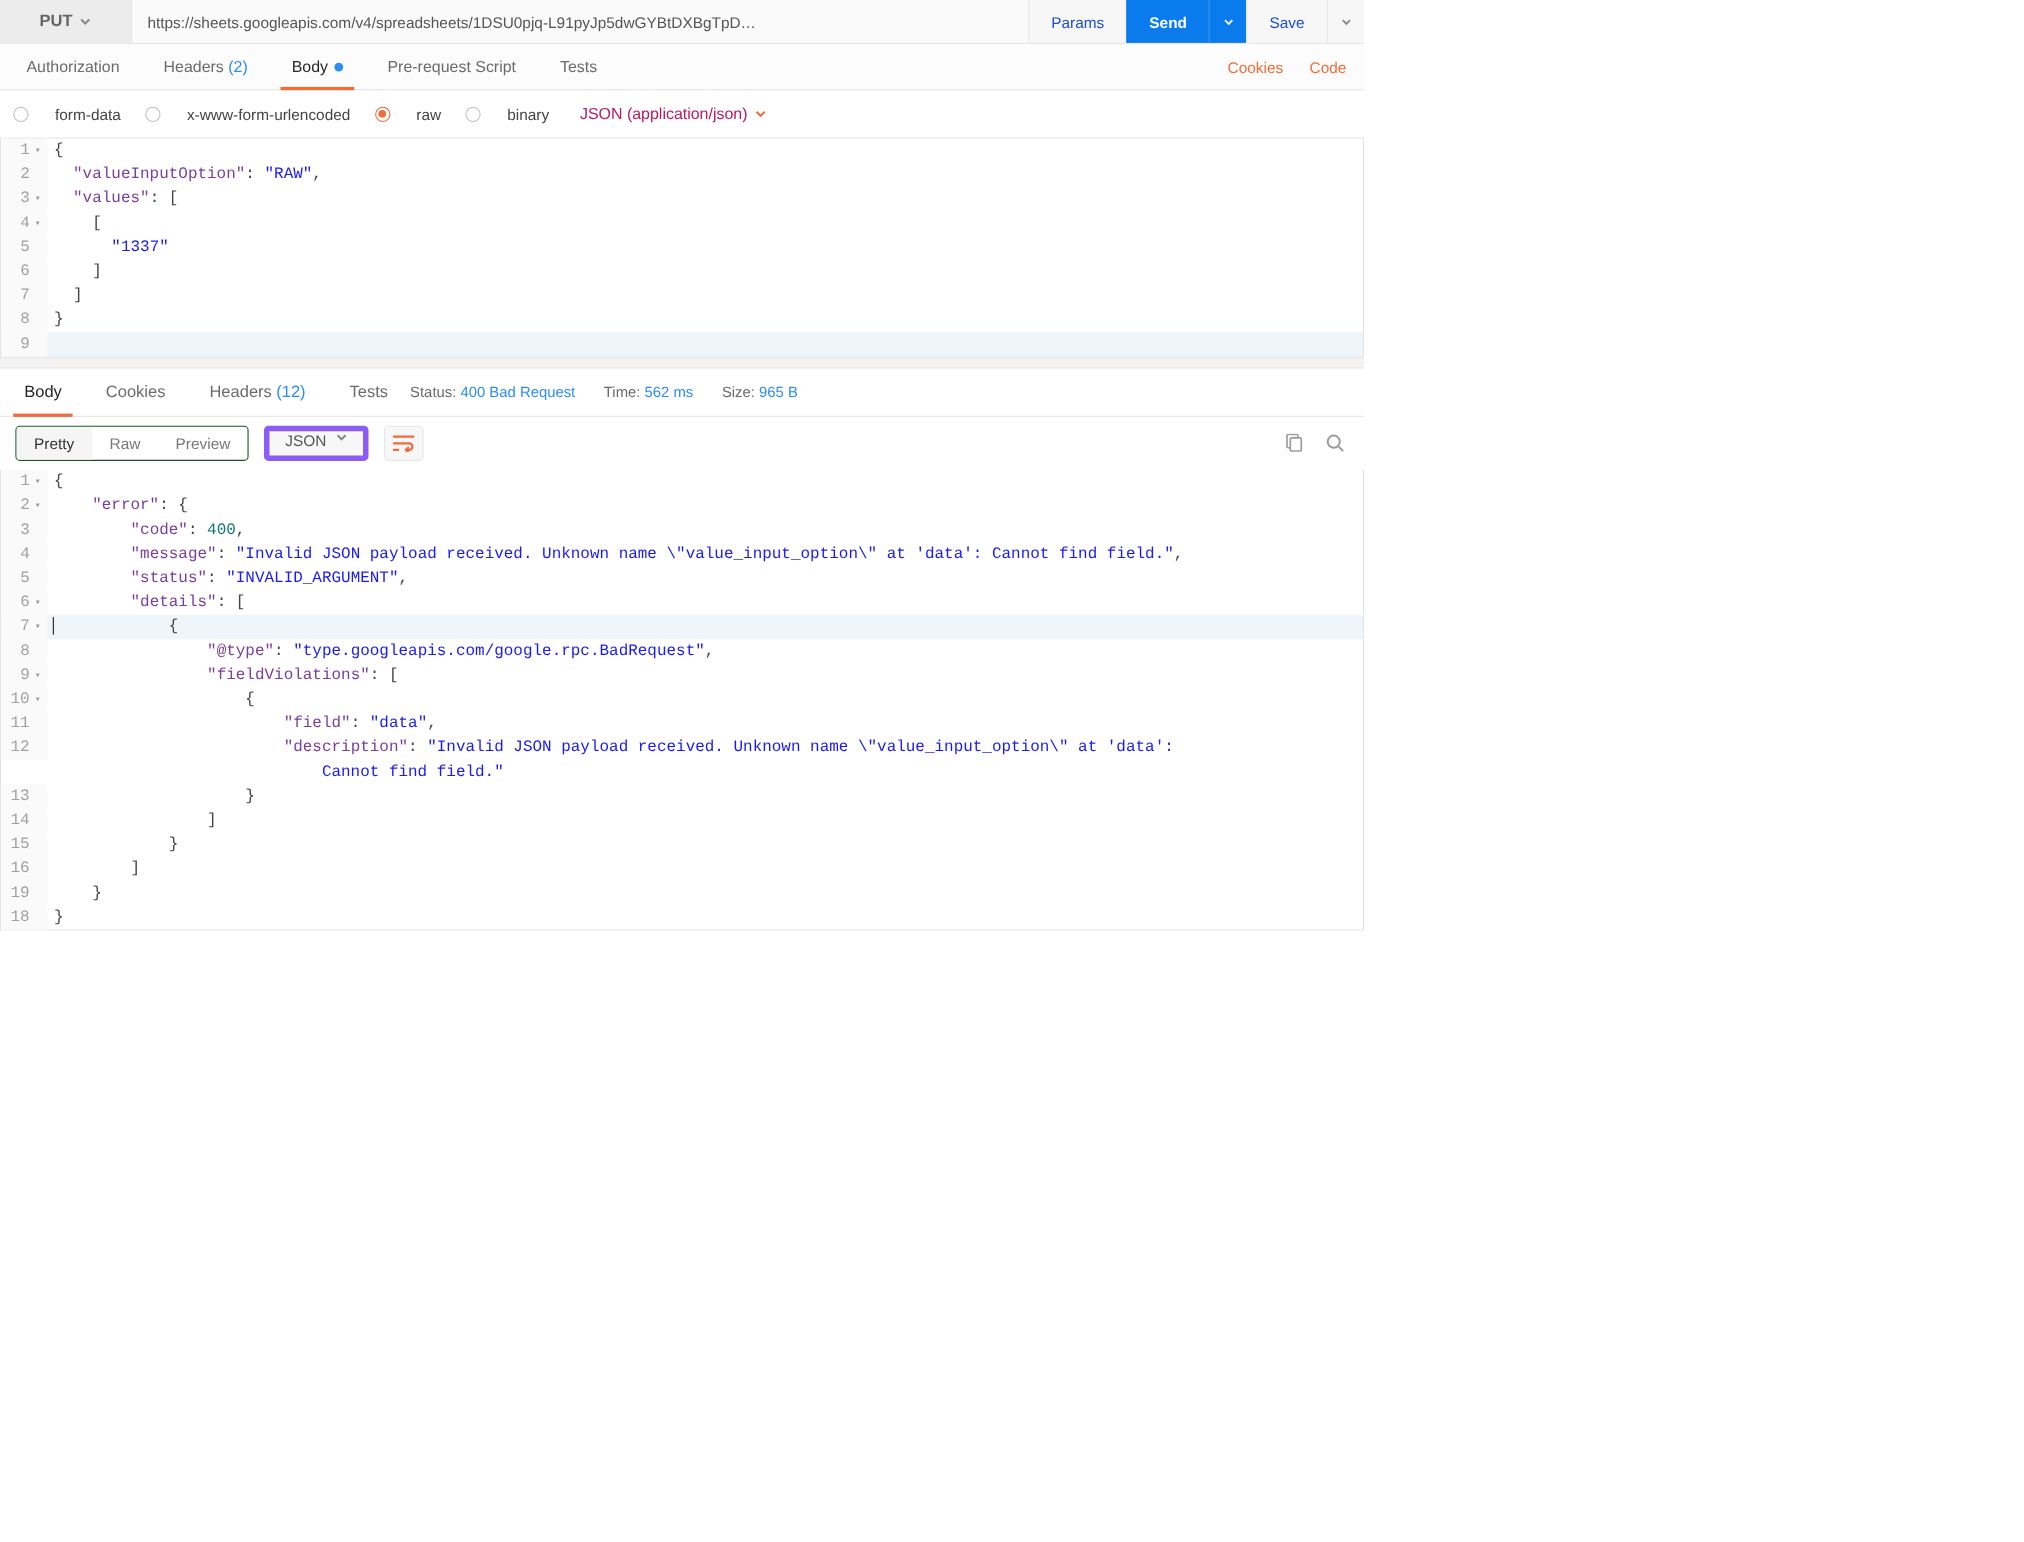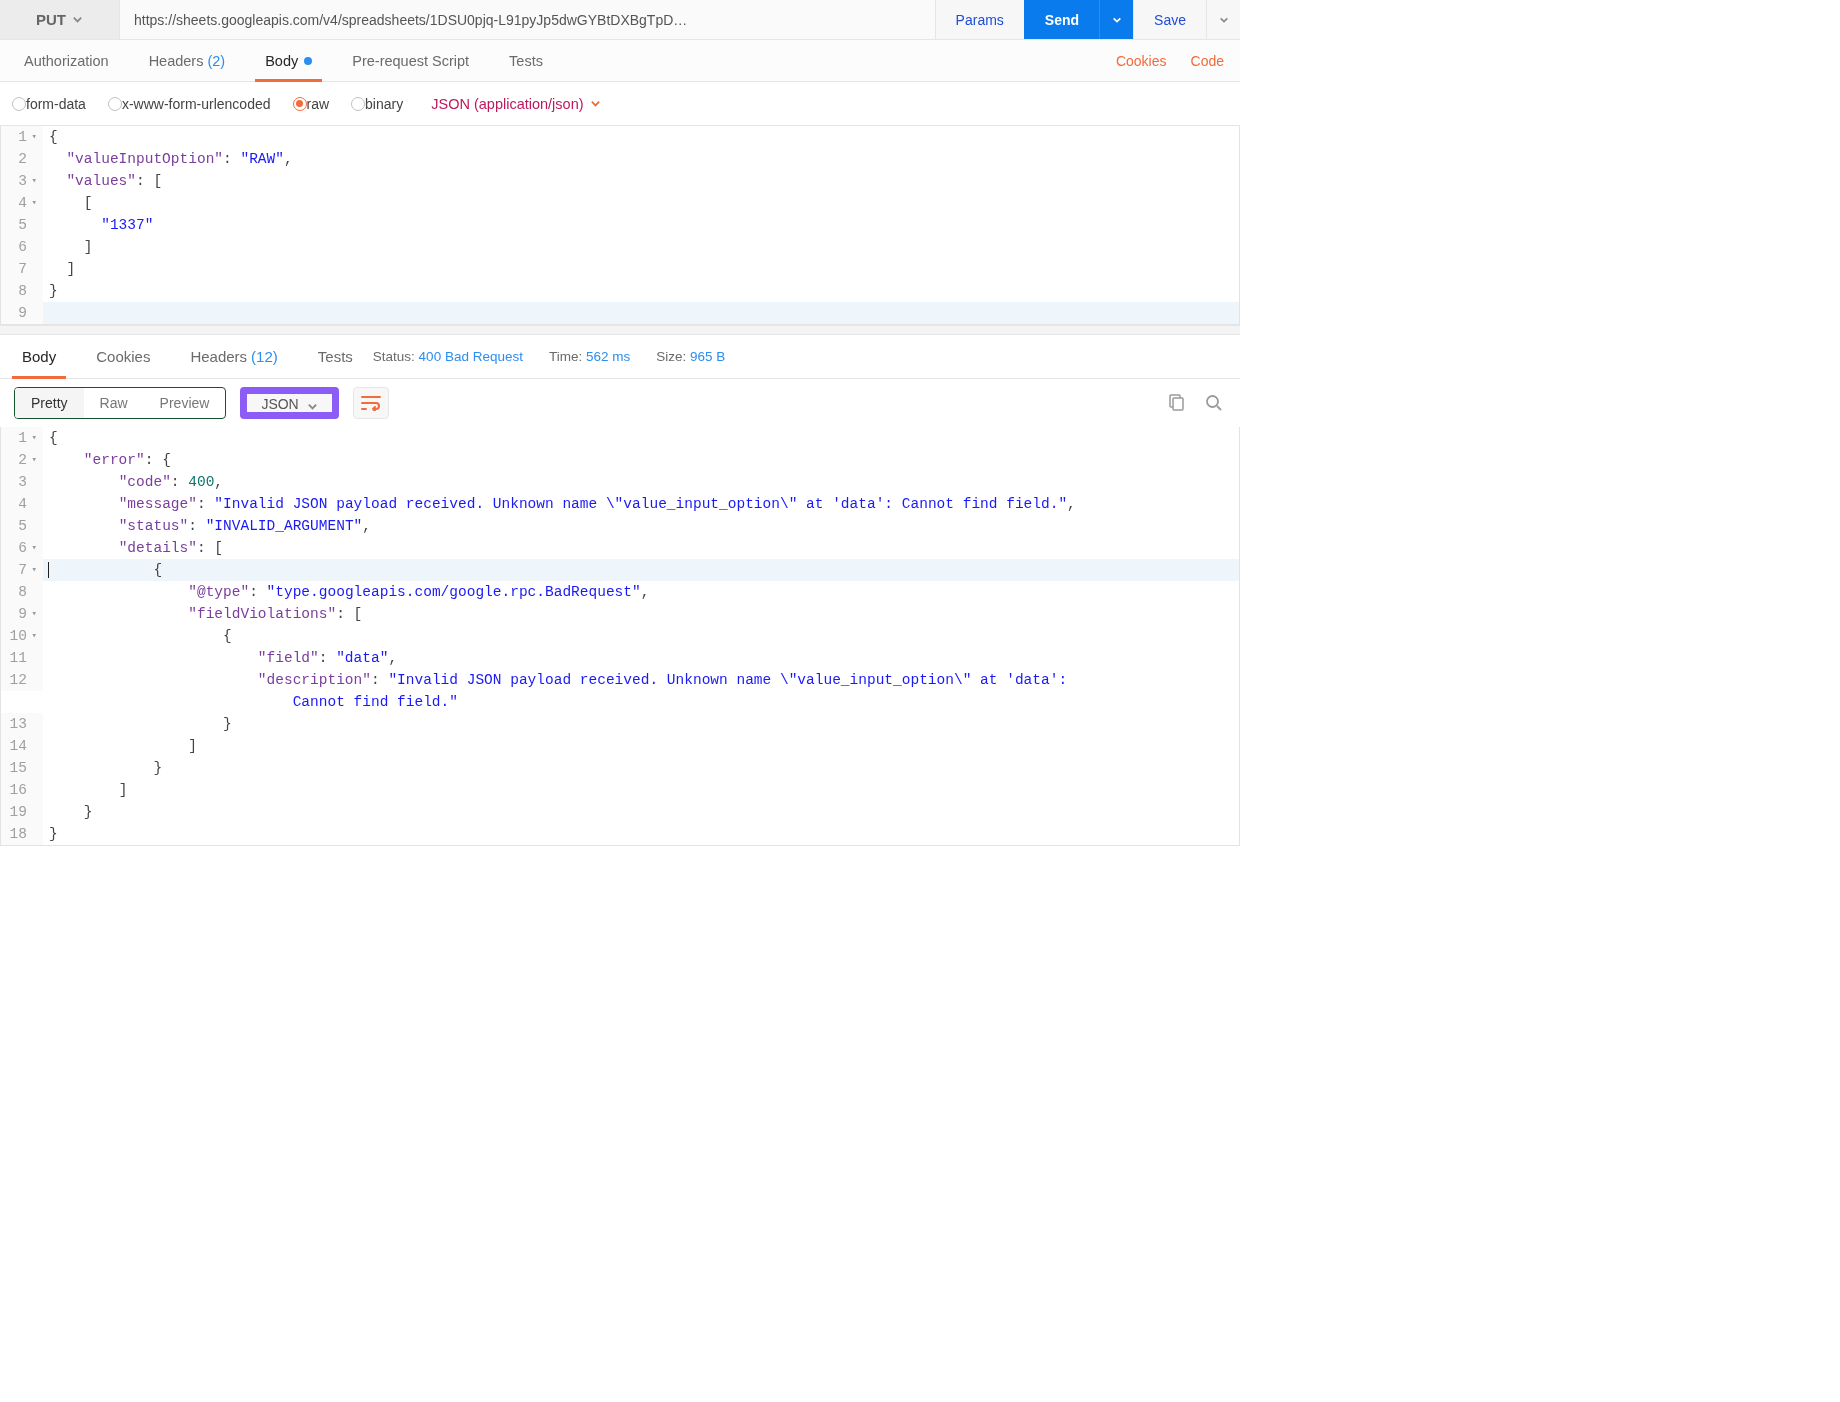--- a/index.html
+++ b/index.html
@@ -80,21 +80,21 @@
     content:""; position:absolute; bottom:-1px; left:10px; right:10px;
     height:3px; background:#f26b3a;
   }
   .tab .dot { width:8px; height:8px; border-radius:50%; background:#2b8ef0; margin-left:6px; display:inline-block;}
   .tabrow .spacer { flex:1; }
   .tabrow .link { color:#f26b3a; font-size:14px; padding:0 12px; cursor:pointer; }
   .bodytype-row {
     display:flex; align-items:center; gap:22px;
     height:44px; padding:0 12px; border-bottom:1px solid #e6e6e6;
   }
-  .radio { display:inline-flex; align-items:center; gap:0; font-size:14px; color:#444; cursor:pointer;}
+  .radio { display:inline-flex; align-items:center; gap:24px; font-size:14px; color:#444; cursor:pointer;}
   .radio .r { width:14px; height:14px; border-radius:50%; border:1.5px solid #bfbfbf; display:inline-flex; align-items:center; justify-content:center; }
   .radio.sel .r { border-color:#f26b3a; }
   .radio.sel .r::after { content:""; width:7px; height:7px; border-radius:50%; background:#f26b3a; }
   .content-type { display:inline-flex; align-items:center; gap:6px; color:#be185d; font-size:14.5px; cursor:pointer; margin-left:6px;}
 
   .editor {
     border:1px solid #e3e3e3; border-top:none; margin:0; font-family: Menlo, Consolas, "Courier New", monospace;
     font-size:14.5px;
   }
   .gutter { width:42px; text-align:right; color:#a0a0a0; padding-right:6px; user-select:none; background:#fafafa; }
@@ -110,21 +110,21 @@
 
   .resp-sep { height:10px; background:#f4f4f4; border-top:1px solid #e6e6e6; border-bottom:1px solid #e6e6e6;}
   .resp-tabrow { display:flex; align-items:center; height:44px; padding:0 2px; border-bottom:1px solid #e6e6e6; }
   .resp-tabrow .tab { font-size:15px;}
   .resp-meta { display:flex; gap:26px; padding-right:14px; font-size:13.5px; color:#6a6a6a;}
   .resp-meta .val { color:#2b8ef0; }
   .resp-toolbar { display:flex; align-items:center; height:48px; padding:0 14px; gap:14px; }
   .seg { display:flex; border:1px solid #14532d; border-radius:4px; overflow:hidden; height:32px;}
   .seg .sbtn { display:inline-flex; align-items:center; padding:0 16px; font-size:14px; color:#777; cursor:pointer;}
   .seg .sbtn.active { color:#333; background:#f5f5f5;}
-  .fmt-select { display:inline-flex; align-items:flex-end; gap:8px; height:32px; padding:0 14px; border:7px solid #8b5cf6; border-radius:4px; font-size:14px; color:#555; cursor:pointer; background:#f7f7f7;}
+  .fmt-select { display:inline-flex; align-items:flex-start; gap:8px; height:32px; padding:0 14px; border:5px solid #8b5cf6; border-radius:4px; font-size:14px; color:#555; cursor:pointer; background:#f7f7f7;}
   .wrap-btn { display:inline-flex; align-items:center; justify-content:center; width:36px; height:32px; border:1px solid #e6e6e6; border-radius:4px; background:#f7f7f7; cursor:pointer;}
   .resp-toolbar .spacer{flex:1;}
   .icon-btn { width:24px; height:24px; color:#8a8a8a; cursor:pointer; display:inline-flex; align-items:center; justify-content:center;}
   .cursor { border-left:1.5px solid #1f1f1f; height:16px; display:inline-block; vertical-align:middle; margin-left:-1px;}
   .chev-down { width:11px; height:11px; }
   .chev-down path, .method-select svg path { stroke:#888; stroke-width:2; fill:none;}
   .btn-send-drop svg path{ stroke:#fff;}
 </style>
 </head>
 <body>

